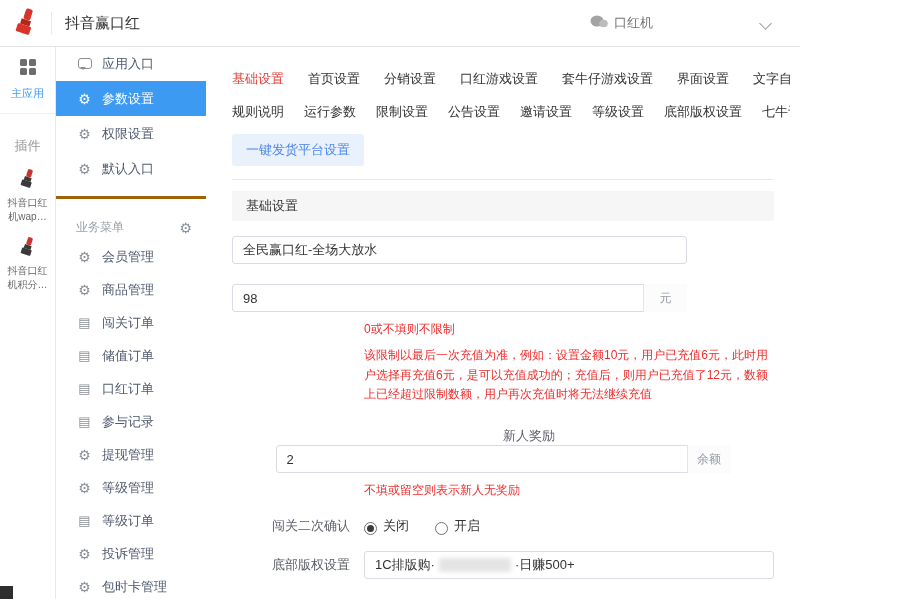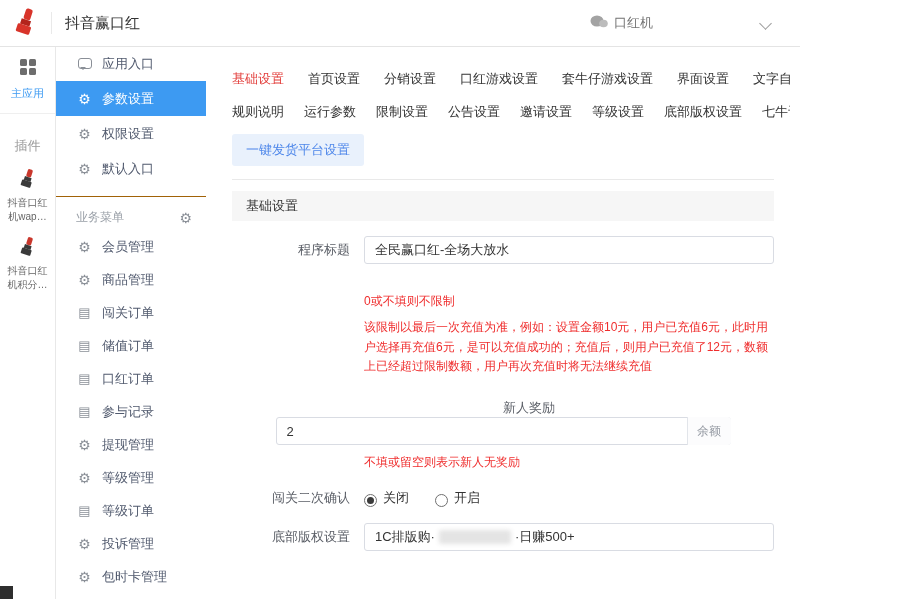--- a/index.html
+++ b/index.html
@@ -29,21 +29,21 @@
   
   .submenu{position:absolute;top:46px;left:56px;bottom:0;width:150px;border-right:1px solid #e8e8e8;background:#fff;font-size:13px;overflow:hidden;}
   .sm-item{height:35px;display:flex;align-items:center;padding-left:20px;color:#515a6e;cursor:pointer;white-space:nowrap;}
   .sm-item .icon{width:17px;margin-right:9px;display:flex;justify-content:center;align-items:center;}
   .gicon{font-size:14px;color:#8a8f97;line-height:1;}
   .dicon{font-size:13px;color:#8a8f97;line-height:1;}
   .sm-item.active{background:#3d9af2;color:#fff;}
   .sm-item.active .gicon{color:#fff;}
   .bubble{width:12px;height:9px;border:1.5px solid #8a8f97;border-radius:3px;position:relative;display:inline-block;}
   .bubble::after{content:"";position:absolute;left:1px;bottom:-5px;border:3px solid transparent;border-top-color:#8a8f97;}
-  .sm-section{margin-top:10px;border-top:1px solid #a16207;padding:12px 14px 4px 20px;color:#9aa0a8;font-size:12px;display:flex;align-items:center;justify-content:space-between;}
+  .sm-section{margin-top:10px;border-top:3px solid #a16207;padding:20px 14px 4px 20px;color:#9aa0a8;font-size:12px;display:flex;align-items:center;justify-content:space-between;}
   .sm-section .gicon{cursor:pointer;}
   .sm-list .sm-item{height:33px;}
 
   
   .main{position:absolute;top:46px;left:206px;right:0;bottom:0;background:#fff;overflow:hidden;}
   .tabs{display:flex;flex-wrap:nowrap;overflow:hidden;margin:24px 10px 0 26px;font-size:13px;color:#333;}
   .tabs.r2{margin-top:15px;}
   .tab{margin-right:24px;white-space:nowrap;cursor:pointer;}
   .tabs.r2 .tab{margin-right:20px;}
   .tab.active{color:#e23c39;}
@@ -248,27 +248,30 @@
 
     <span class="quick-btn">一键发货平台设置</span>
 
     <div class="hdivider"></div>
 
     <div class="panel-head">基础设置</div>
 
     <div class="form">
 
       <div class="frow mb20">
-        <div class="flabel">程序标题</div>
         <div class="input-wrap">
           <input class="tin noaddon" type="text" value="全民赢口红-全场大放水" style="">
         </div>
       </div>
 
       <div class="frow mb8">
+        <div class="input-wrap">
+          <input class="tin" type="text" value="98" style="">
+          <span class="addon">元</span>
+        </div>
       </div>
       <div class="hrow mt6">
         <div class="hspace"></div>
         <div class="red help-block">0或不填则不限制</div>
       </div>
       <div class="hrow mt6">
         <div class="hspace"></div>
         <div class="red help-block">该限制以最后一次充值为准，例如：设置金额10元，用户已充值6元，此时用户选择再充值6元，是可以充值成功的；充值后，则用户已充值了12元，数额上已经超过限制数额，用户再次充值时将无法继续充值</div>
       </div>
 

